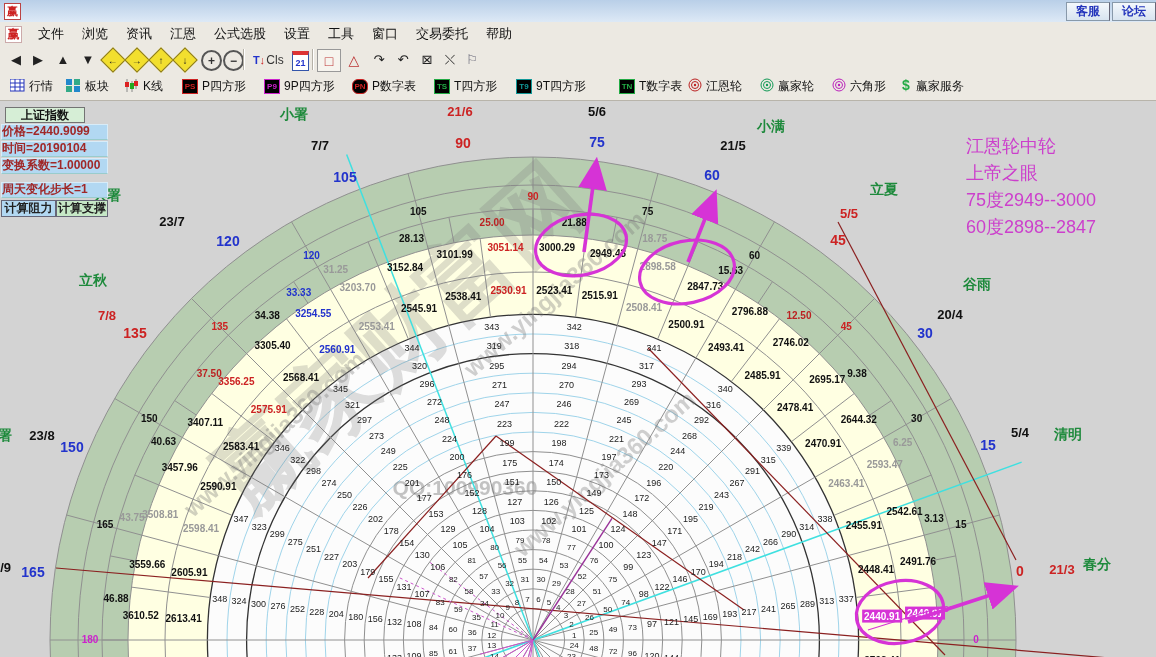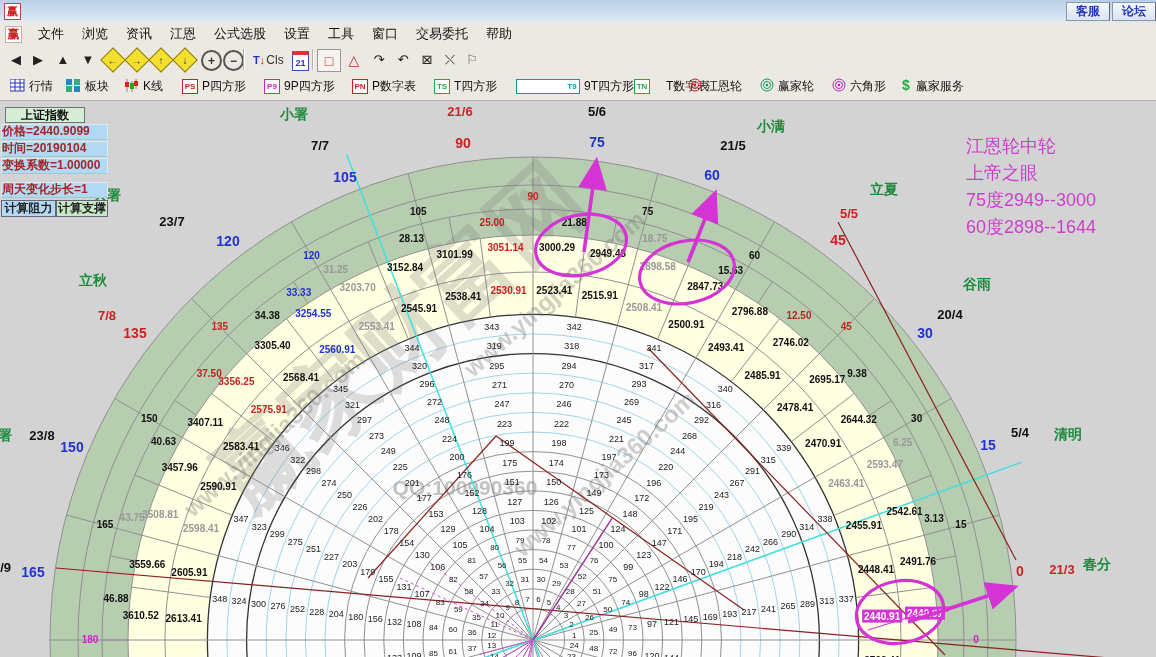--- a/index.html
+++ b/index.html
@@ -34,21 +34,21 @@
   .t1.cal{width:15px;height:15px;border:1px solid #3355aa;border-top:4px solid #d33;background:#fff;
     font-size:9px;font-weight:bold;color:#23c;top:5px;}
   .t1.shape{font-size:14px;color:#b33;}
   .t1.shape.sel{border:1px solid #999;background:#f6f4ee;width:22px;}
   .t1.gray{font-size:13px;color:#667;}
   .t1sep{position:absolute;top:3px;width:1px;height:21px;background:#b6b2a8;border-right:1px solid #fff;}
   #toolbar2{position:absolute;left:0;top:74px;width:1156px;height:26px;background:#ece9e2;
     border-bottom:1px solid #b8b4aa;}
   .t2{position:absolute;top:3px;height:19px;display:flex;align-items:center;font-size:12px;color:#111;}
   .t2 .badge{display:inline-flex;width:14px;height:13px;border:1px solid;align-items:center;justify-content:center;
-    font-size:8px;font-weight:bold;background:#ffffff;margin-right:4px;}
+    font-size:8px;font-weight:bold;background:#000000;margin-right:4px;}
   .t2 .micon{display:inline-block;margin-right:4px;}
   
   #panel{position:absolute;left:1px;top:107px;width:107px;z-index:30;font-size:12px;}
   #panel-title{margin-left:4px;width:78px;height:14px;background:#d6eed6;border:1px solid #737373;
     color:#111;text-align:center;font-weight:bold;line-height:14px;}
   .prow{width:105px;height:14px;background:#b2d8f2;border:1px solid #d8ecf8;border-bottom-color:#9cc;
     color:#a02828;font-weight:bold;line-height:13px;white-space:nowrap;overflow:hidden;margin-top:1px;}
   .prow:nth-of-type(5){margin-top:8px;}
   #panel-btns{display:flex;margin-top:2px;}
   .pbtn{height:15px;border:1px solid #667;font-weight:bold;color:#222;line-height:14px;text-align:center;}
@@ -148,32 +148,32 @@
       </div>
       <div class="t2" style="left: 182px;">
         <span class="badge" style="color: rgb(204, 34, 34); border-color: rgb(204, 34, 34);">PS</span>
         <span>P四方形</span>
       </div>
       <div class="t2" style="left: 264px;">
         <span class="badge" style="color: rgb(204, 34, 204); border-color: rgb(204, 34, 204);">P9</span>
         <span>9P四方形</span>
       </div>
       <div class="t2" style="left: 352px;">
-        <span class="badge" style="color: rgb(204, 34, 34); border-color: rgb(204, 34, 34);">PN</span>
+        <span class="badge" style="color: rgb(204, 34, 34); border-color: rgb(204, 34, 34); border-radius: 6px;">PN</span>
         <span>P数字表</span>
       </div>
       <div class="t2" style="left: 434px;">
         <span class="badge" style="color: rgb(34, 170, 68); border-color: rgb(34, 170, 68);">TS</span>
         <span>T四方形</span>
       </div>
       <div class="t2" style="left: 516px;">
-        <span class="badge" style="color: rgb(17, 153, 153); border-color: rgb(17, 153, 153); padding-left: 48px;">T9</span>
+        <span class="badge" style="color: rgb(17, 153, 153); border-color: rgb(17, 153, 153);">T9</span>
         <span>9T四方形</span>
       </div>
-      <div class="t2" style="left: 634px; gap: 12px;">
+      <div class="t2" style="left: 619px;">
         <span class="badge" style="color: rgb(34, 170, 68); border-color: rgb(34, 170, 68);">TN</span>
         <span>T数字表</span>
       </div>
       <div class="t2" style="left: 688px; font-family: Liberation Serif, serif;">
         <span class="micon"><svg width="14" height="14">
             <circle cx="7" cy="7" r="6" fill="none" stroke="#bb2222"></circle>
             <circle cx="7" cy="7" r="3.5" fill="none" stroke="#bb2222"></circle>
             <circle cx="7" cy="7" r="1.2" fill="#bb2222"></circle>
           </svg></span>
         <span>江恩轮</span>
@@ -661,15 +661,15 @@
     <div id="panel-btns">
       <div class="pbtn" id="pbtn-res">计算阻力</div>
       <div class="pbtn" id="pbtn-sup">计算支撑</div>
     </div>
   </div>
 
   <div id="gann-note">
     <div>江恩轮中轮</div>
     <div>上帝之眼</div>
     <div>75度2949--3000</div>
-    <div>60度2898--1644</div>
+    <div>60度2898--2847</div>
   </div>
 </div>
 
 </body></html>

